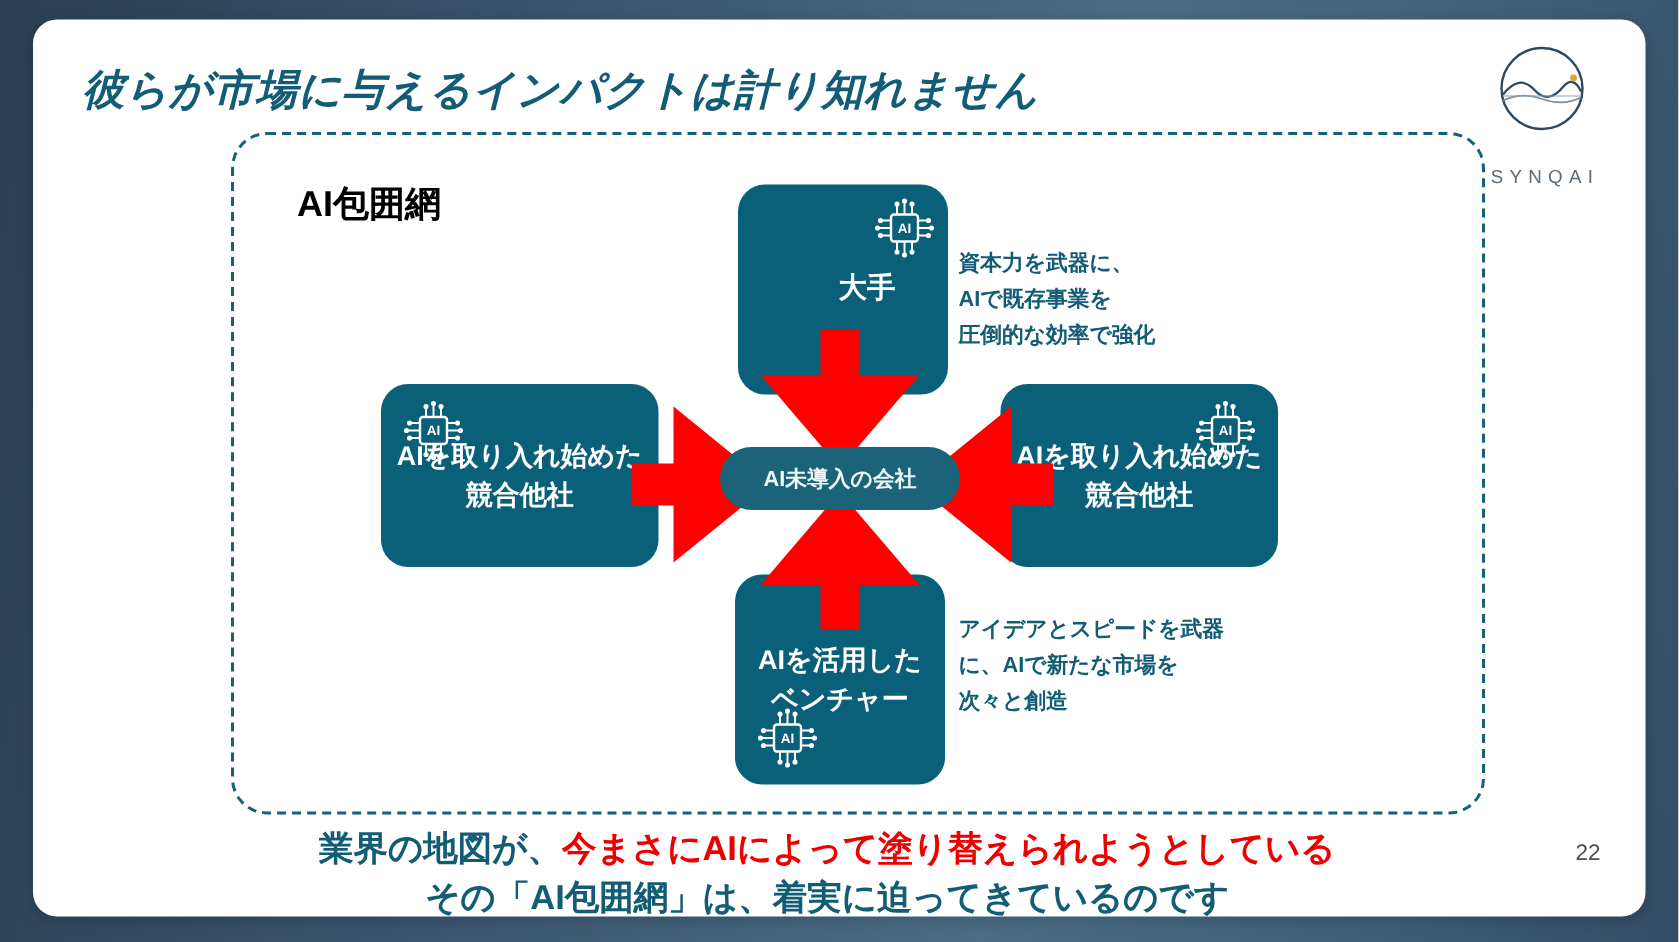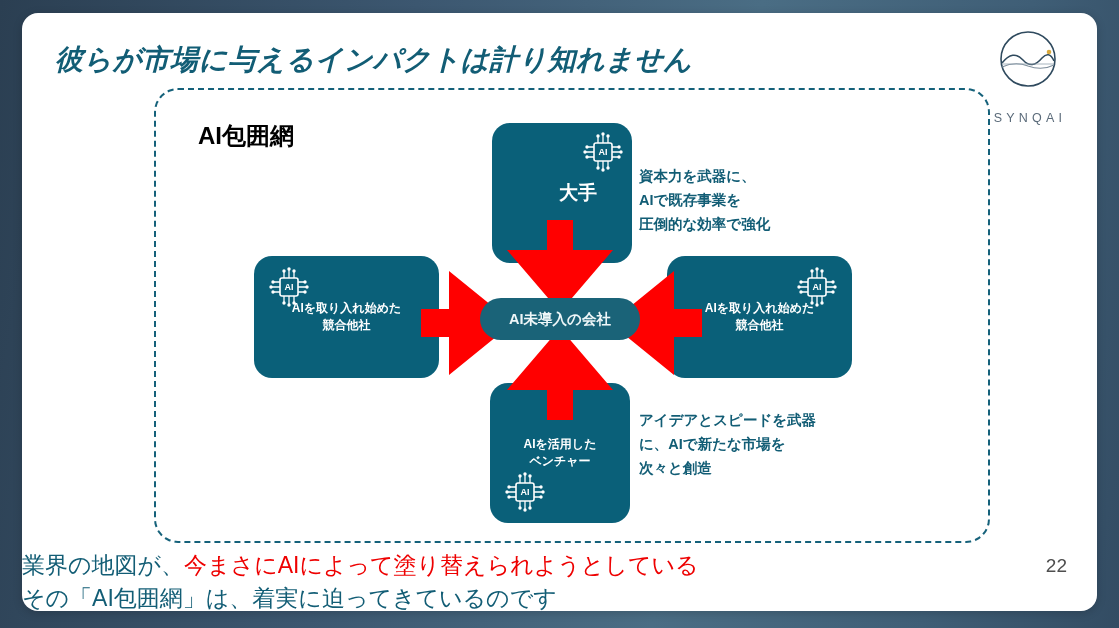--- a/index.html
+++ b/index.html
@@ -90,21 +90,21 @@
     border-radius: 18px;
     color: #ffffff;
     font-weight: bold;
     display: flex;
     align-items: center;
     justify-content: center;
     text-align: center;
     line-height: 1.45;
     z-index: 2;
   }
-  .node-label { white-space: pre-line; font-size: 12px; }
+  .node-label { white-space: pre-line; font-size: 18px; }
 
   #node-top {
     left: 470px; top: 110px; width: 140px; height: 140px;
   }
   #node-top .node-label { font-size: 19px; margin-left: 32px; }
 
   #node-left {
     left: 232px; top: 243px; width: 185px; height: 122px;
   }
   #node-right {
@@ -160,33 +160,34 @@
   }
   #callout-top    { left: 617px; top: 152px; }
   #callout-bottom { left: 617px; top: 396px; }
 
   
   #slide-caption {
     position: absolute;
     left: 0;
     right: 16px;
     top: 536px;
+    text-align: center;
     font-size: 23px;
-    font-weight: normal;
+    font-weight: bold;
     line-height: 1.42;
     color: #125d75;
   }
   .caption-accent { color: #ee0000; }
 
   
   #page-number {
     position: absolute;
     right: 30px;
     bottom: 34px;
-    font-size: 19px;
+    font-size: 15px;
     color: #4e4e4e;
   }
 </style>
 </head>
 <body>
 
 <div id="slide-root">
   <div id="slide-card">
 
     <div id="slide-title">彼らが市場に与えるインパクトは計り知れません</div>

